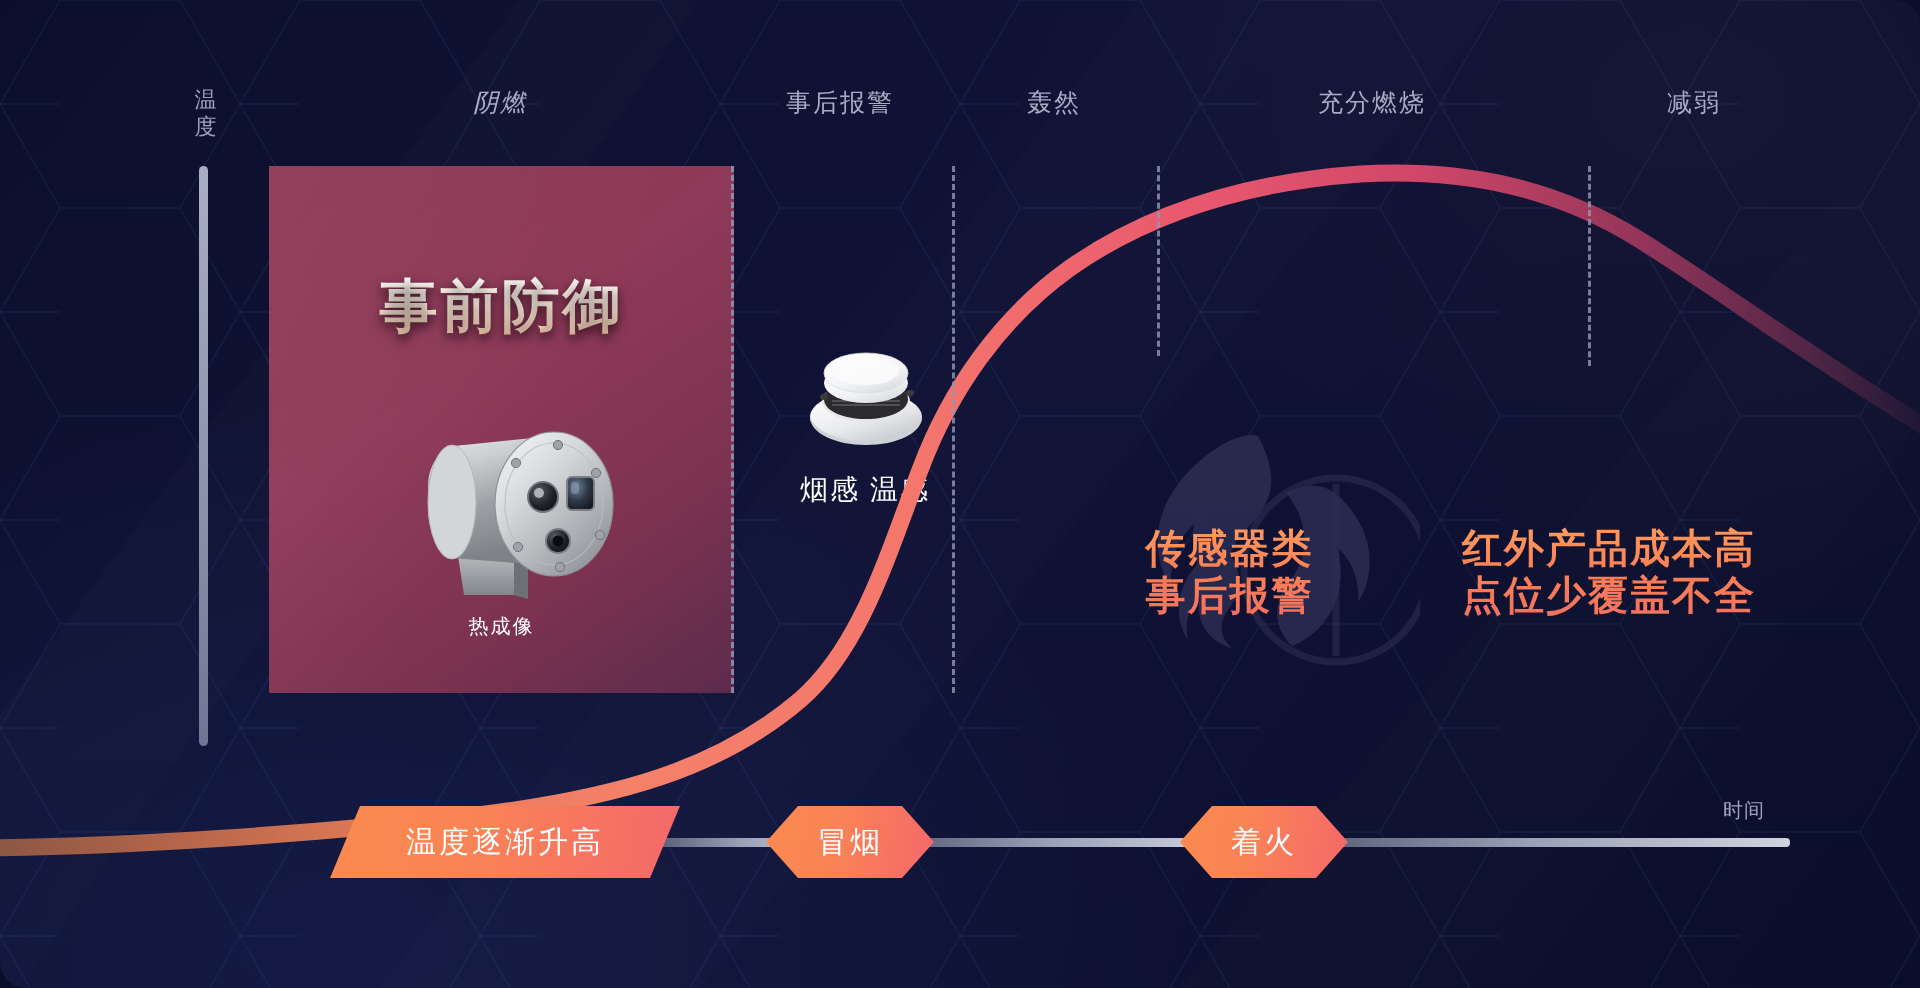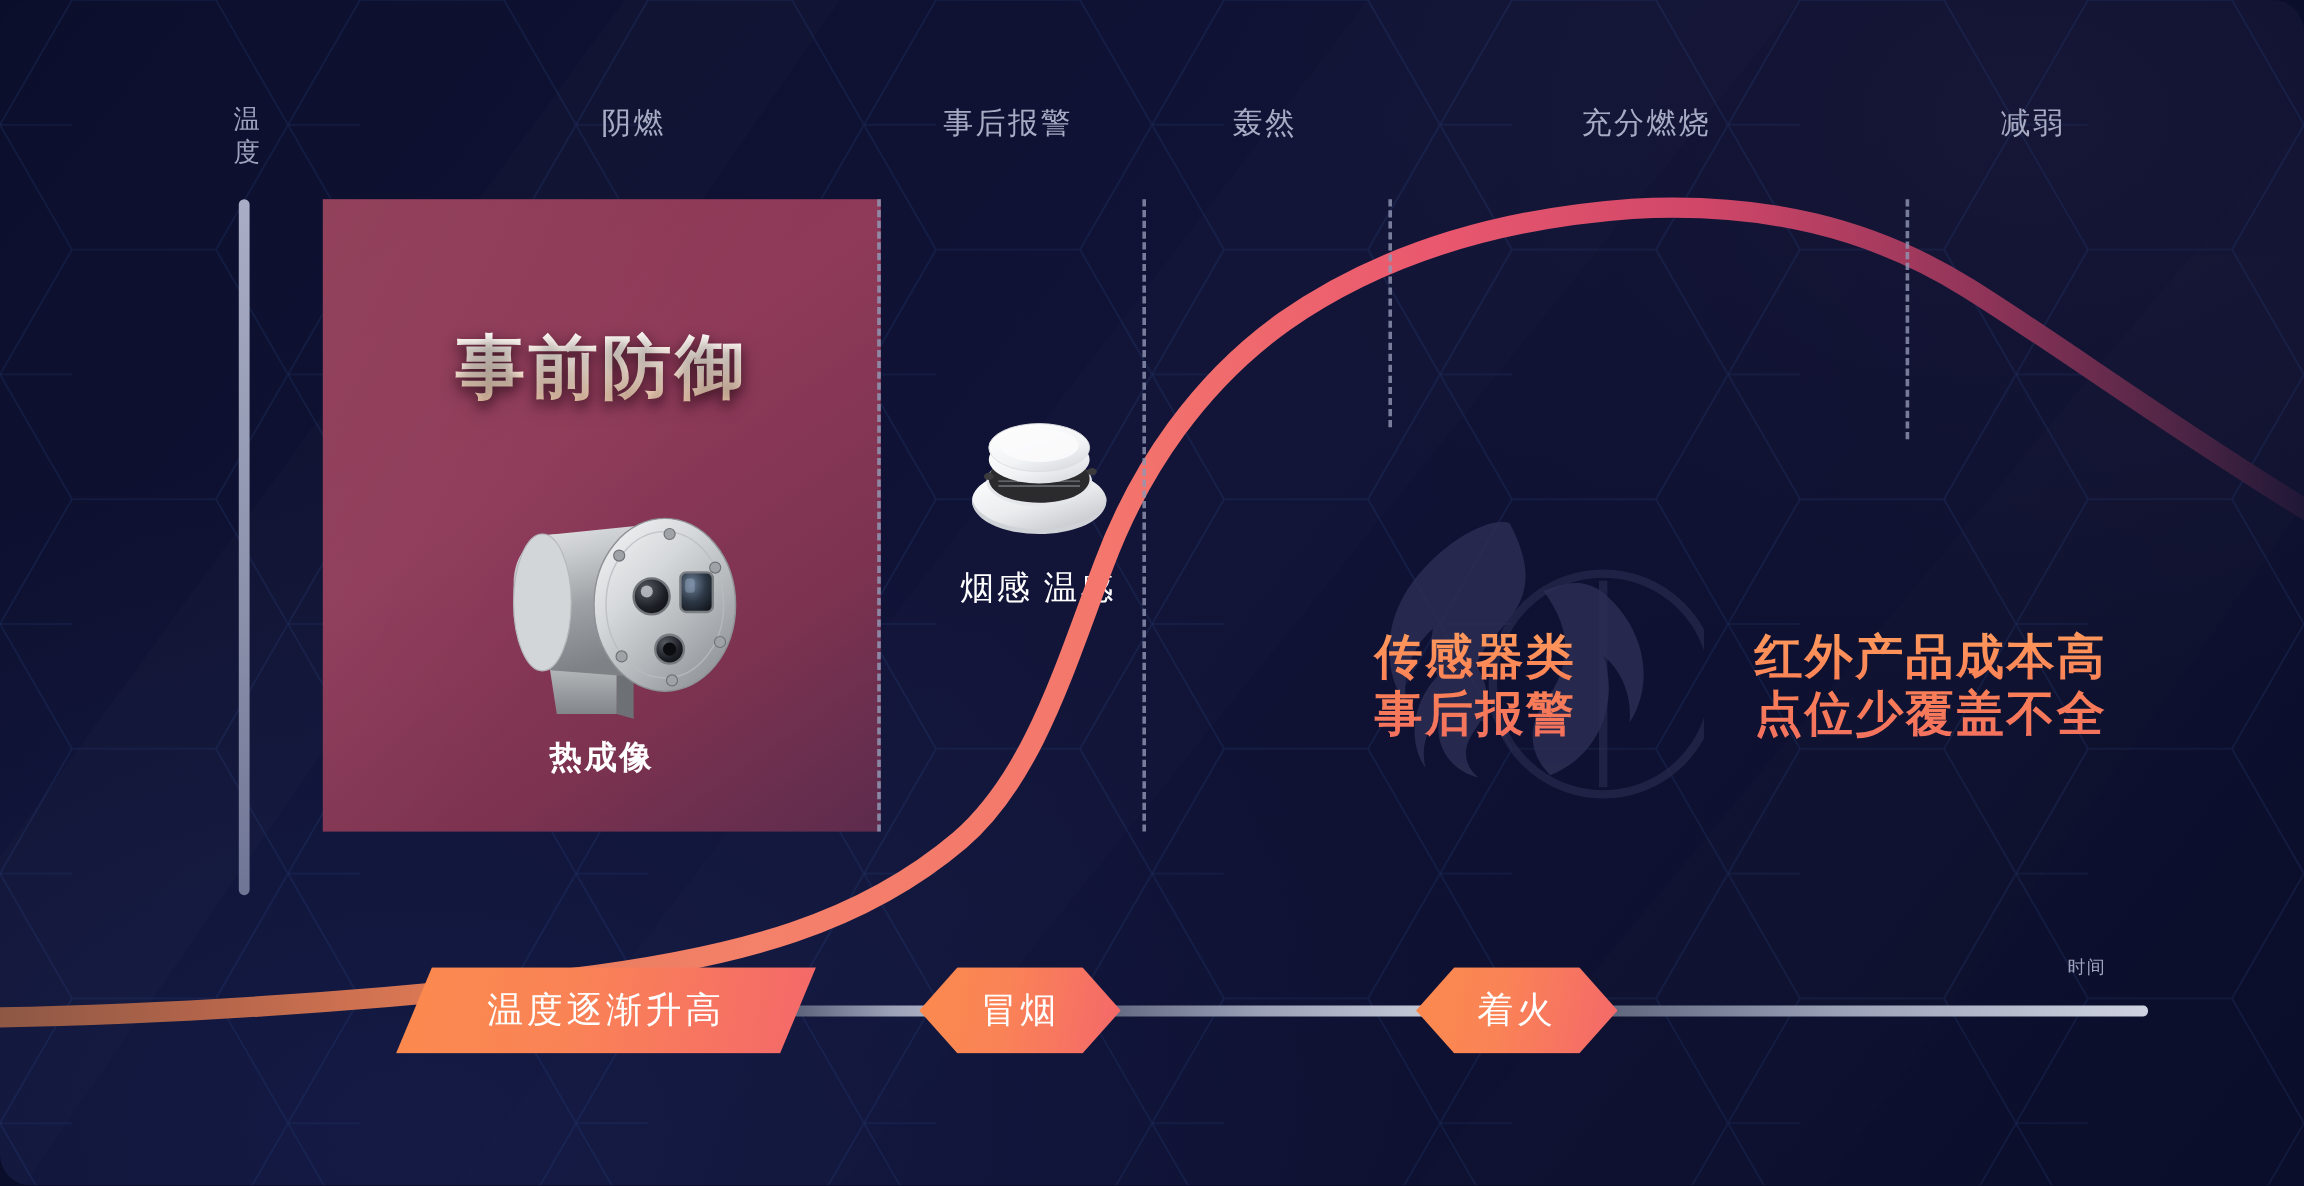--- a/index.html
+++ b/index.html
@@ -34,21 +34,21 @@
     background:linear-gradient(180deg,#a9aec6 0%,#8e93ad 55%,#6f7595 100%);
     border-radius:5px;
   }
   #y-axis-label{
     left:186px; top:86px; width:40px;
     font-size:22px; line-height:27px; color:#9ea3bd; letter-spacing:1px;
     text-align:center;
   }
   #x-axis-label{
     left:1723px; top:797px;
-    font-size:15px; color:#9ea3bd; letter-spacing:1px;
+    font-size:20px; color:#9ea3bd; letter-spacing:1px;
   }
 
   
   .stage-label{
     top:86px; transform:translateX(-50%);
     font-size:25px; color:#a7abc4; letter-spacing:2px; white-space:nowrap;
   }
 
   
   #defense-panel{
@@ -66,21 +66,21 @@
   #defense-title{
     left:269px; top:268px; width:465px; text-align:center;
     font-size:58px; font-weight:bold; letter-spacing:3px;
     background:linear-gradient(180deg,#ffffff 0%,#fdf0e6 40%,#f8c7a4 100%);
     -webkit-background-clip:text; background-clip:text; color:transparent;
     text-shadow:0 5px 10px rgba(0,0,0,.35);
     filter:drop-shadow(0 4px 6px rgba(40,8,24,.45));
   }
   #thermal-caption{
     left:269px; top:613px; width:465px; text-align:center;
-    font-size:27px; font-weight:bold; color:#ffffff; letter-spacing:2px;
+    font-size:20px; font-weight:normal; color:#ffffff; letter-spacing:2px;
   }
   #smoke-caption{
     left:770px; top:470px; width:190px; text-align:center;
     font-size:28px; color:#ffffff; line-height:39px; letter-spacing:2px;
   }
 
   
   .vdash{width:0;border-left:3px dashed #9197b4;opacity:.8;}
 
   
@@ -142,21 +142,21 @@
     </g>
     <g fill="none" stroke="#2b2e52" stroke-width="7" opacity=".6">
       <circle cx="246" cy="140" r="92"></circle>
       <path d="M246 54 v172"></path>
     </g>
   </svg>
 
   <div class="abs" id="y-axis"></div>
   <div class="abs nosel" id="y-axis-label">温度</div>
 
-  <div class="abs nosel stage-label" style="left:528px;">阴燃</div>
+  <div class="abs nosel stage-label" style="left:500px;font-style:italic;">阴燃</div>
   <div class="abs nosel stage-label" style="left:840px;">事后报警</div>
   <div class="abs nosel stage-label" style="left:1054px;">轰然</div>
   <div class="abs nosel stage-label" style="left:1372px;">充分燃烧</div>
   <div class="abs nosel stage-label" style="left:1694px;">减弱</div>
 
   <div class="abs" id="defense-panel"></div>
   <div class="abs vdash" id="defense-panel-dash"></div>
 
   <div class="abs nosel" id="defense-title">事前防御</div>
 

